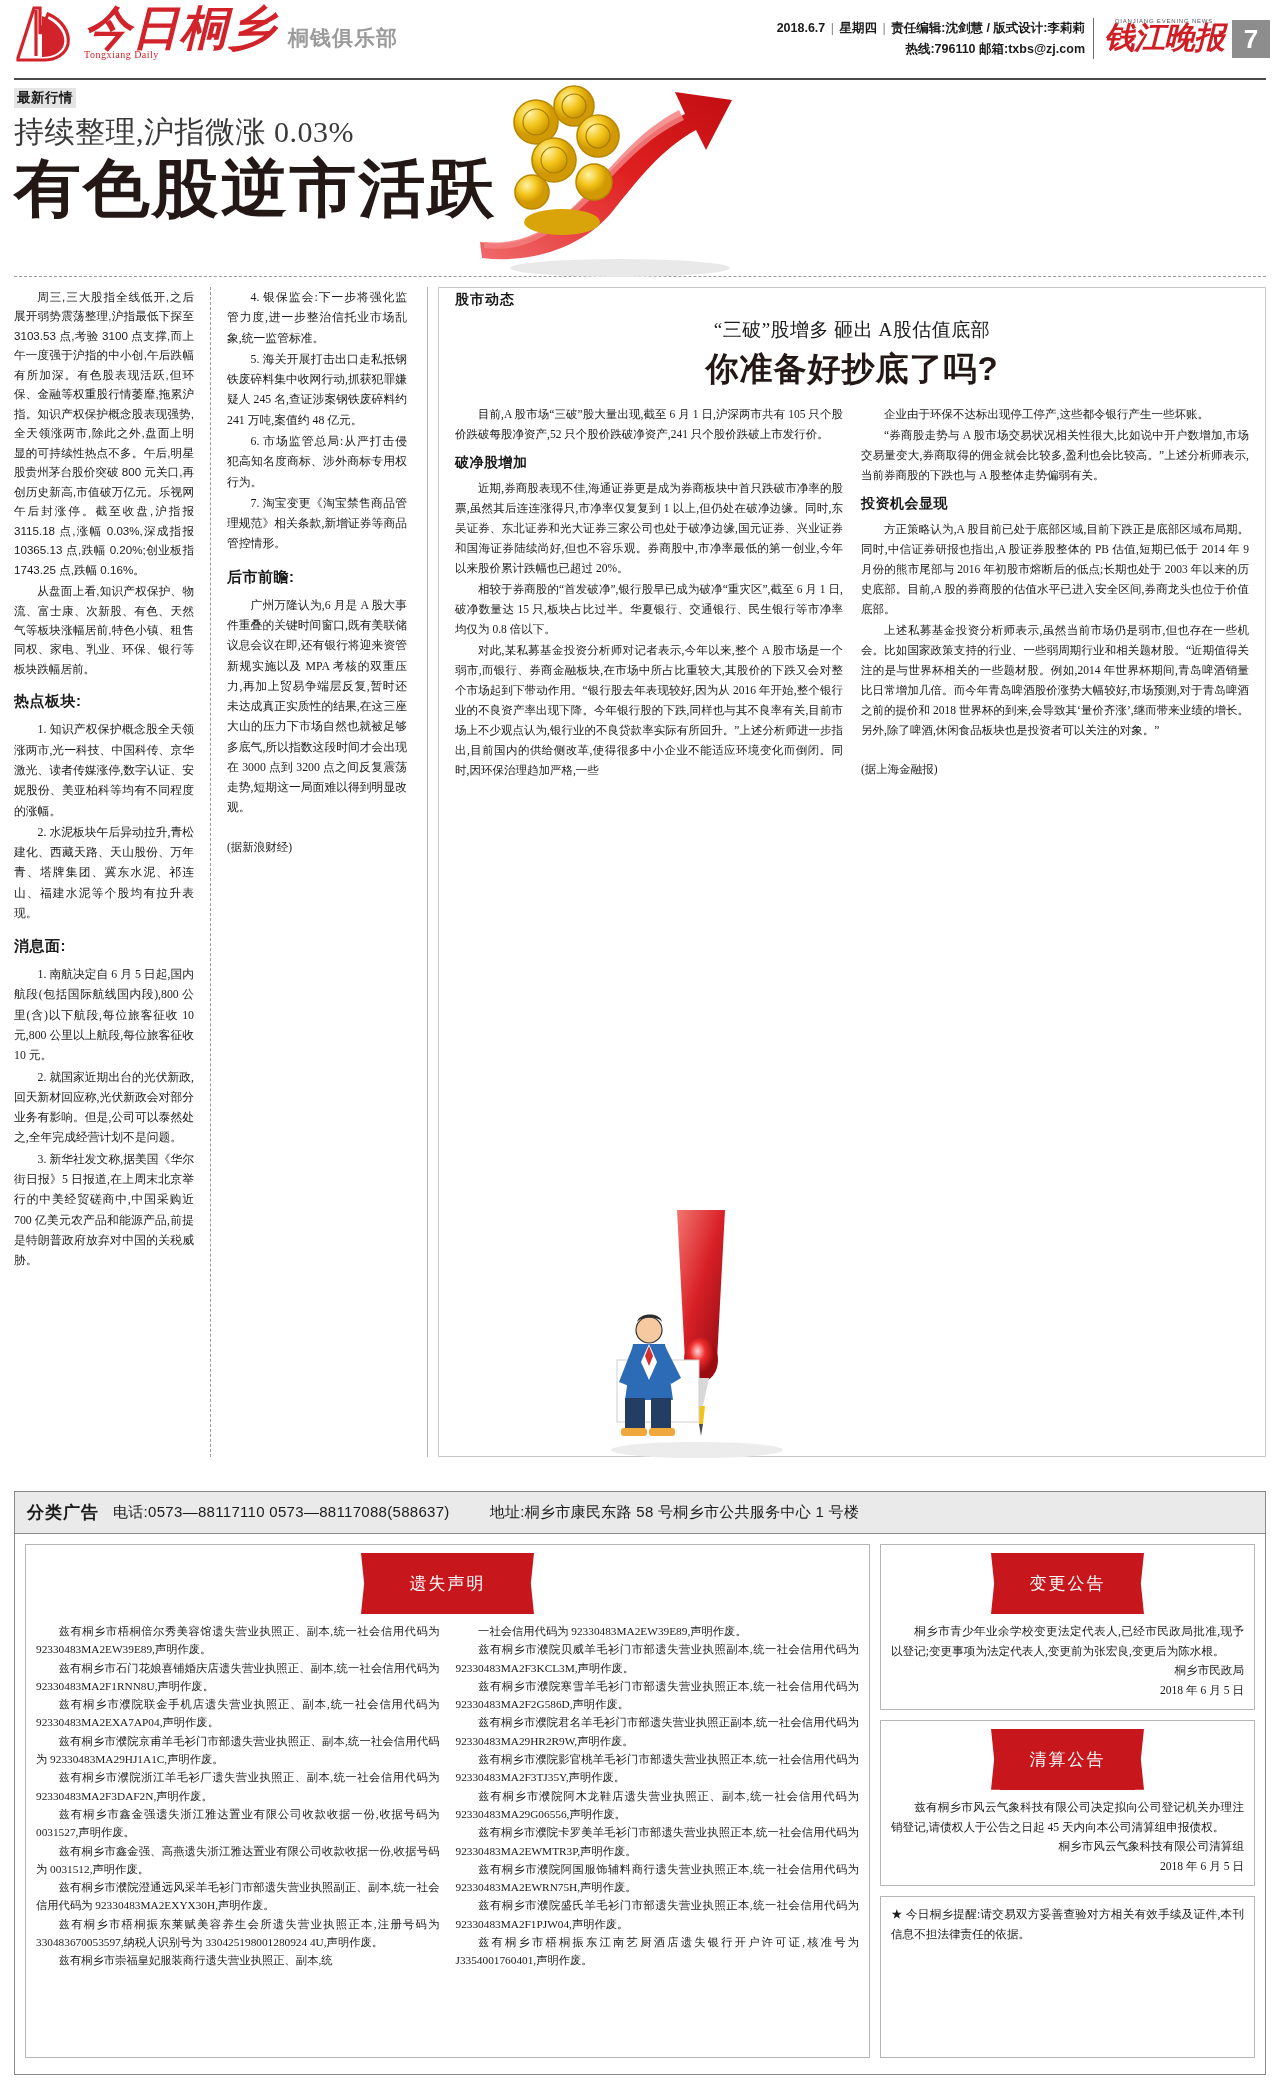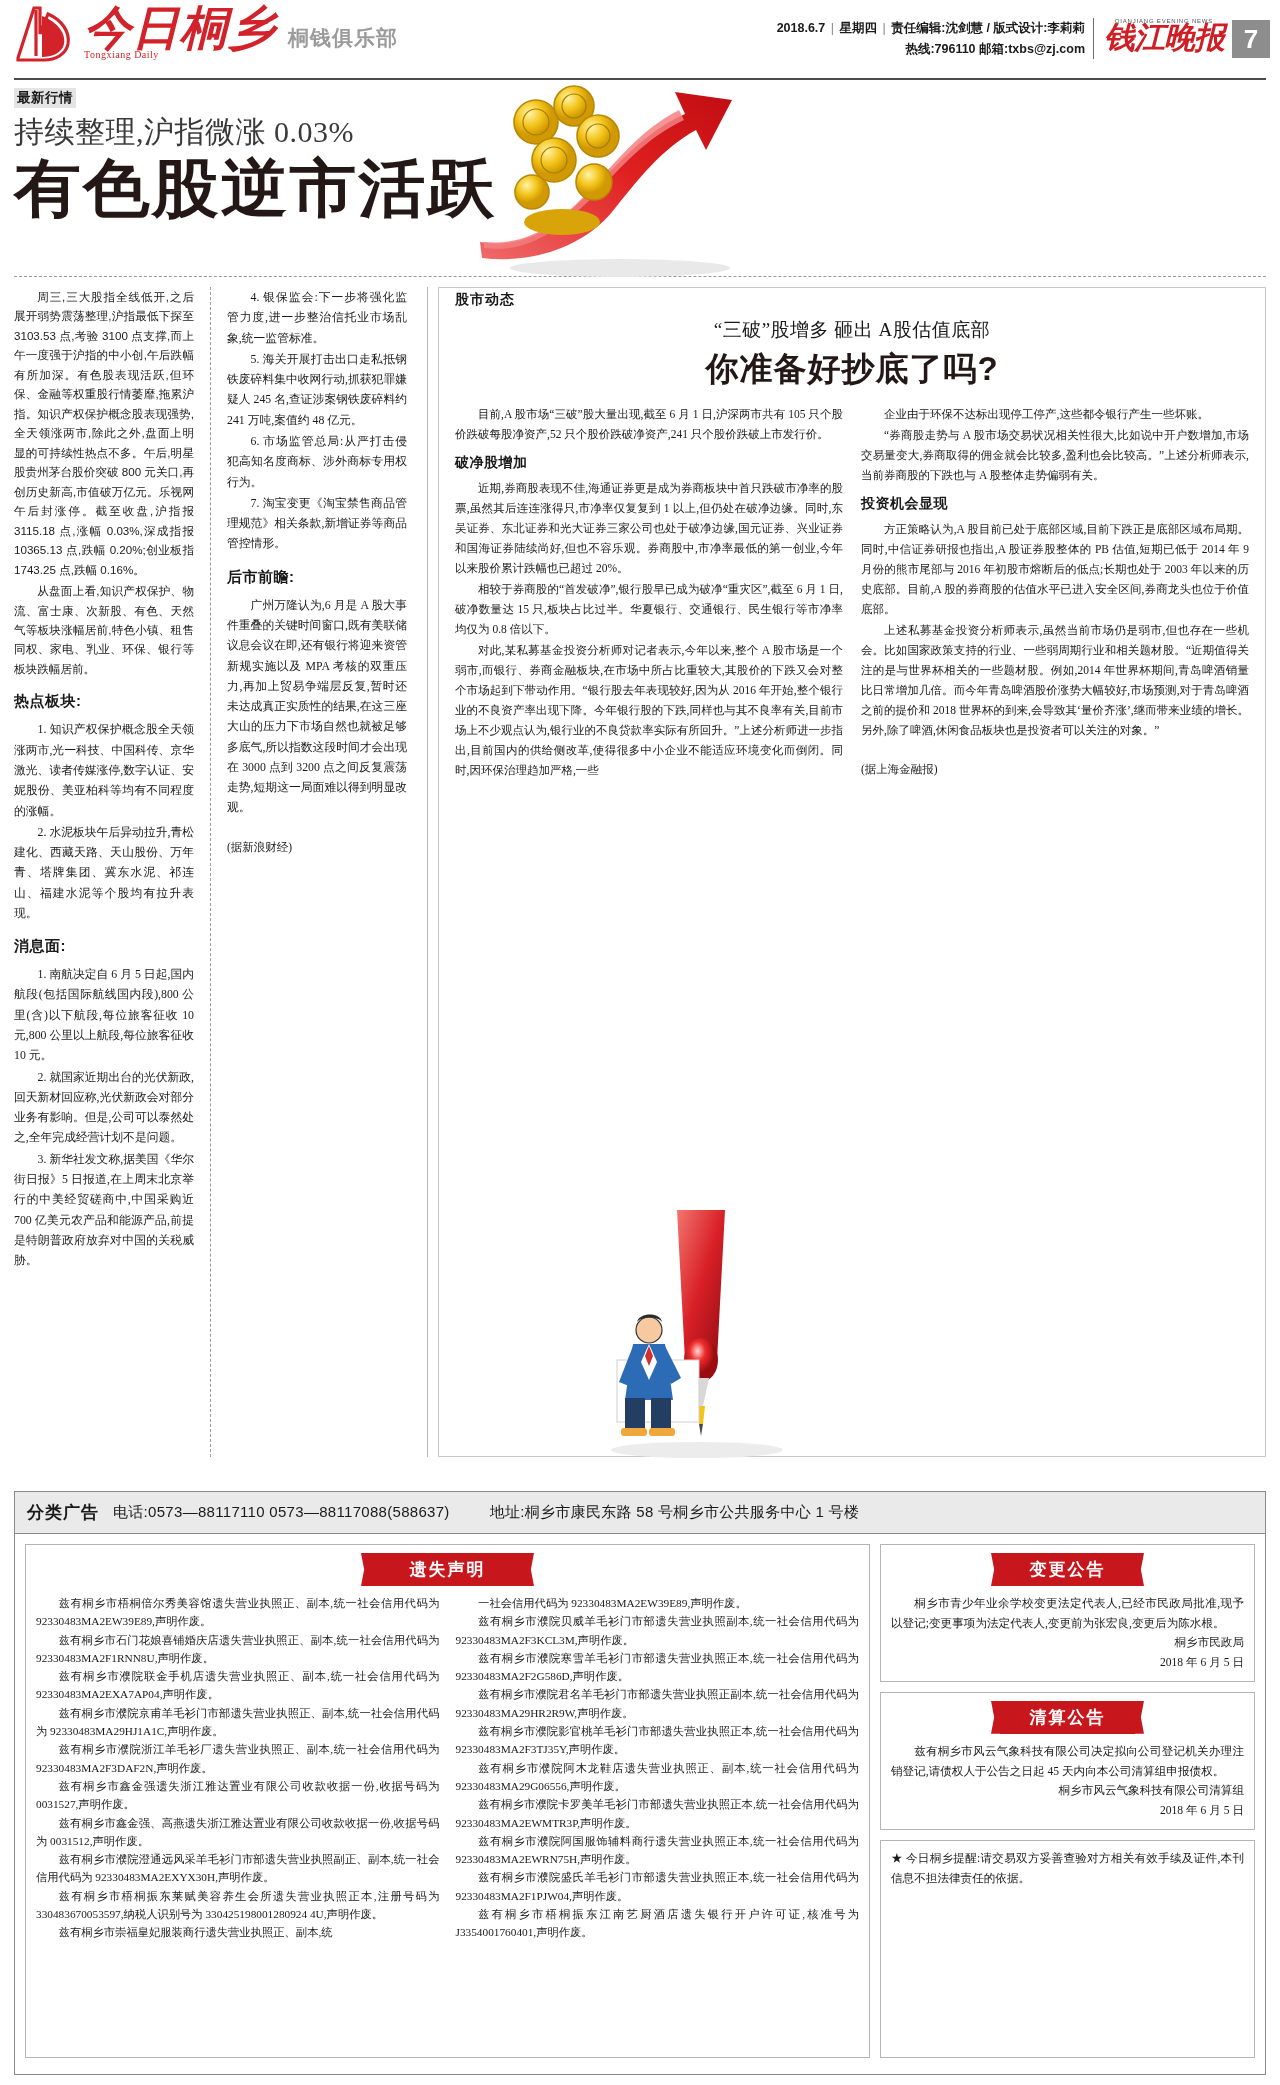--- a/index.html
+++ b/index.html
@@ -273,24 +273,24 @@
   .cl-addr { font-size: 15px; margin-left: 26px; letter-spacing: 0.3px; }
 
   .cl-body { display: flex; padding: 10px 10px 10px 10px; gap: 10px; height: calc(100% - 48px); }
   .cl-left { flex: 0 0 845px; border: 1px solid #b5b5b5; padding: 8px 10px 6px 10px; position: relative; }
   .cl-right { flex: 1; display: flex; flex-direction: column; gap: 10px; }
 
   .banner {
     background: #c8161d;
     color: #fff;
     font-size: 17px;
-    font-weight: bold;
+    font-weight: normal;
     letter-spacing: 2px;
     text-align: center;
-    padding: 5px 0;
+    padding: 19px 0;
     width: 155px;
     margin: 0 auto 8px auto;
     position: relative;
   }
   .banner::before, .banner::after {
     content: "";
     position: absolute;
     top: 0; bottom: 0;
     width: 9px;
     background: #c8161d;

